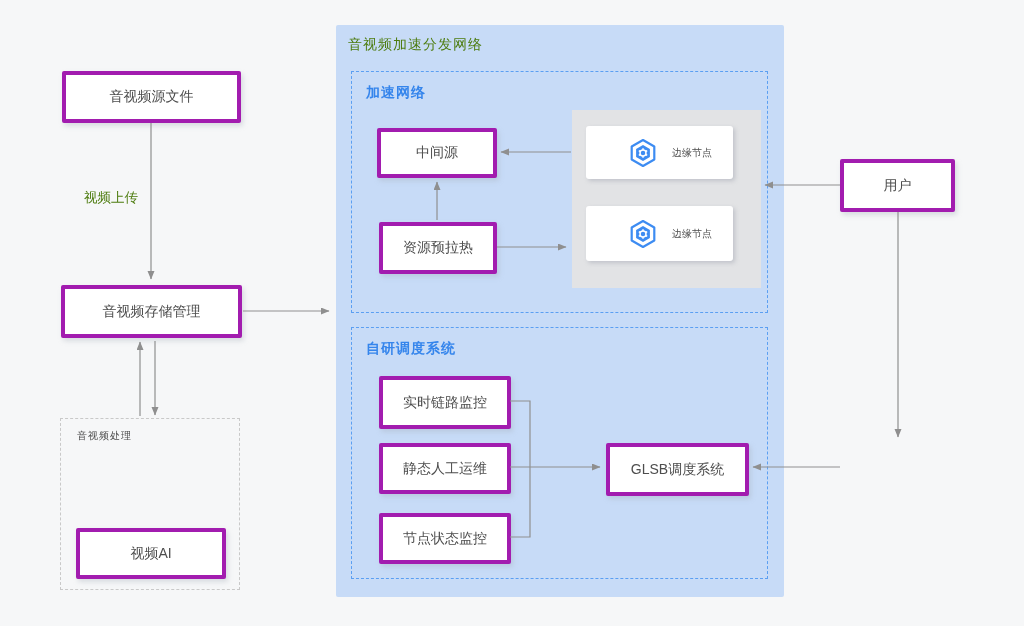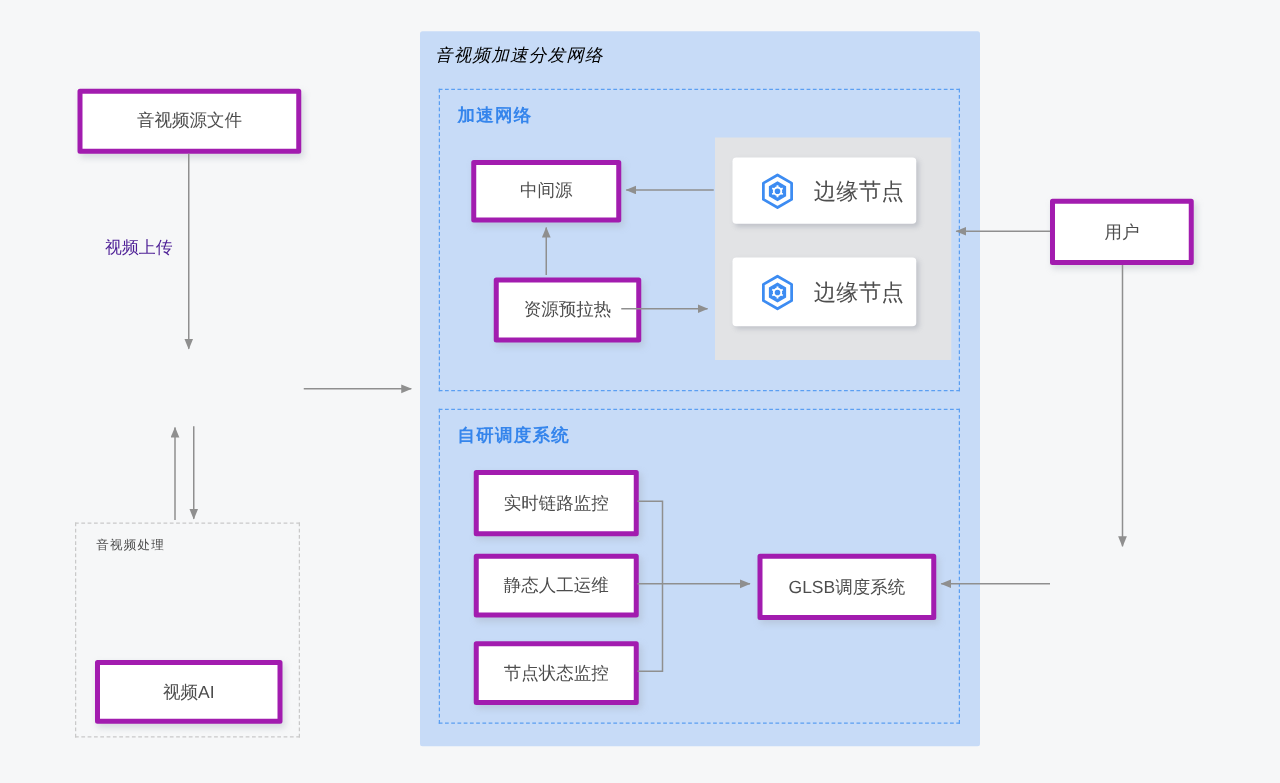--- a/index.html
+++ b/index.html
@@ -16,45 +16,45 @@
     border:4px solid #a21caf; box-sizing:border-box;
     box-shadow:2px 3px 5px rgba(160,168,180,0.35);
     white-space:nowrap;
   }
   .panel {
     position:absolute; left:336px; top:25px; width:448px; height:572px;
     background:#C7DBF7; border-radius:2px;
   }
   .panel-title {
     position:absolute; left:12px; top:11px;
-    font-size:14px; color:#000000; letter-spacing:1px;font-style:italic;
+    font-size:14px; color:#4d7c0f; letter-spacing:1px;
   }
   .dashed-blue {
     position:absolute; border:1px dashed #5B9FF2; box-sizing:border-box;
   }
   .group-title-blue {
     position:absolute; left:14px; top:12px; font-size:14px; color:#3585EC; letter-spacing:1px;font-weight:bold;
   }
   .dashed-gray {
     position:absolute; left:60px; top:418px; width:180px; height:172px;
     border:1px dashed #C9C9C9; box-sizing:border-box;
   }
   .group-title-gray {
     position:absolute; left:16px; top:10px; font-size:10px; color:#4D4D4D; letter-spacing:1px;
   }
-  .annotation { position:absolute; font-size:13.5px; color:#4c1d95; line-height:21px; }
+  .annotation { position:absolute; font-size:13.5px; color:#4d7c0f; line-height:21px; }
   .edge-group {
     position:absolute; left:220px; top:38px; width:189px; height:178px;
     background:#E2E3E5;
   }
   .edge-card {
     position:absolute; left:14px; width:147px; background:#FFFFFF; border-radius:3px;
     display:flex; align-items:center; padding-left:20px; box-sizing:border-box;
     box-shadow:2px 2px 4px rgba(150,156,168,0.45);
-    font-size:18px; color:#4D4D4D;
+    font-size:10px; color:#4D4D4D;justify-content:center;
   }
   .edge-card::before, .edge-card::after {
     content:""; position:absolute; background:#FFFFFF; border-radius:3px;
     height:100%; box-shadow:2px 2px 3px rgba(150,156,168,0.4);
   }
   .edge-card::before { left:9px; top:7px; width:100%; z-index:-1; }
   .edge-card::after  { left:18px; top:13px; width:calc(100% - 18px); z-index:-2; }
   .edge-card .icon-wrap { width:32px; height:32px; margin-right:13px; flex:none; }
   .edge-card .lbl { position:relative; }
   .connectors { position:absolute; left:0; top:0; pointer-events:none; }
@@ -62,35 +62,36 @@
 </head>
 <body>
 
 <div class="stage">
 
   <div class="node" style="left:62px; top:71px; width:179px; height:52px;">音视频源文件</div>
 
   <div class="annotation" style="left:84px; top:187px;">视频上传</div>
 
 
+  <div class="node" style="left:61px; top:285px; width:181px; height:53px;">音视频存储管理</div>
 
   <div class="dashed-gray">
     <div class="group-title-gray">音视频处理</div>
     <div class="node" style="left:15px; top:109px; width:150px; height:51px;">视频AI</div>
   </div>
 
   <div class="panel">
     <div class="panel-title">音视频加速分发网络</div>
 
     <div class="dashed-blue" style="left:15px; top:46px; width:417px; height:242px;">
       <div class="group-title-blue">加速网络</div>
 
       <div class="node" style="left:25px; top:56px; width:120px; height:50px;">中间源</div>
 
-      <div class="node" style="left:27px; top:150px; width:118px; height:52px;margin-left:16px;">资源预拉热</div>
+      <div class="node" style="left:27px; top:150px; width:118px; height:52px;">资源预拉热</div>
 
       <div class="edge-group">
         <div class="edge-card" style="top:16px; height:53px;">
           <span class="icon-wrap">
             <svg width="32" height="32" viewBox="0 0 32 32">
               <polygon points="16,3 27.3,9.5 27.3,22.5 16,29 4.7,22.5 4.7,9.5" fill="none" stroke="#3D8CF2" stroke-width="2.2" stroke-linejoin="round"></polygon>
               <polygon points="16,8 22.9,12 22.9,20 16,24 9.1,20 9.1,12" fill="#3D8CF2"></polygon>
               <circle cx="16" cy="16" r="3" fill="none" stroke="#FFFFFF" stroke-width="1.5"></circle>
               <g stroke="#FFFFFF" stroke-width="1.5">
                 <line x1="16" y1="11.2" x2="16" y2="13"></line>

